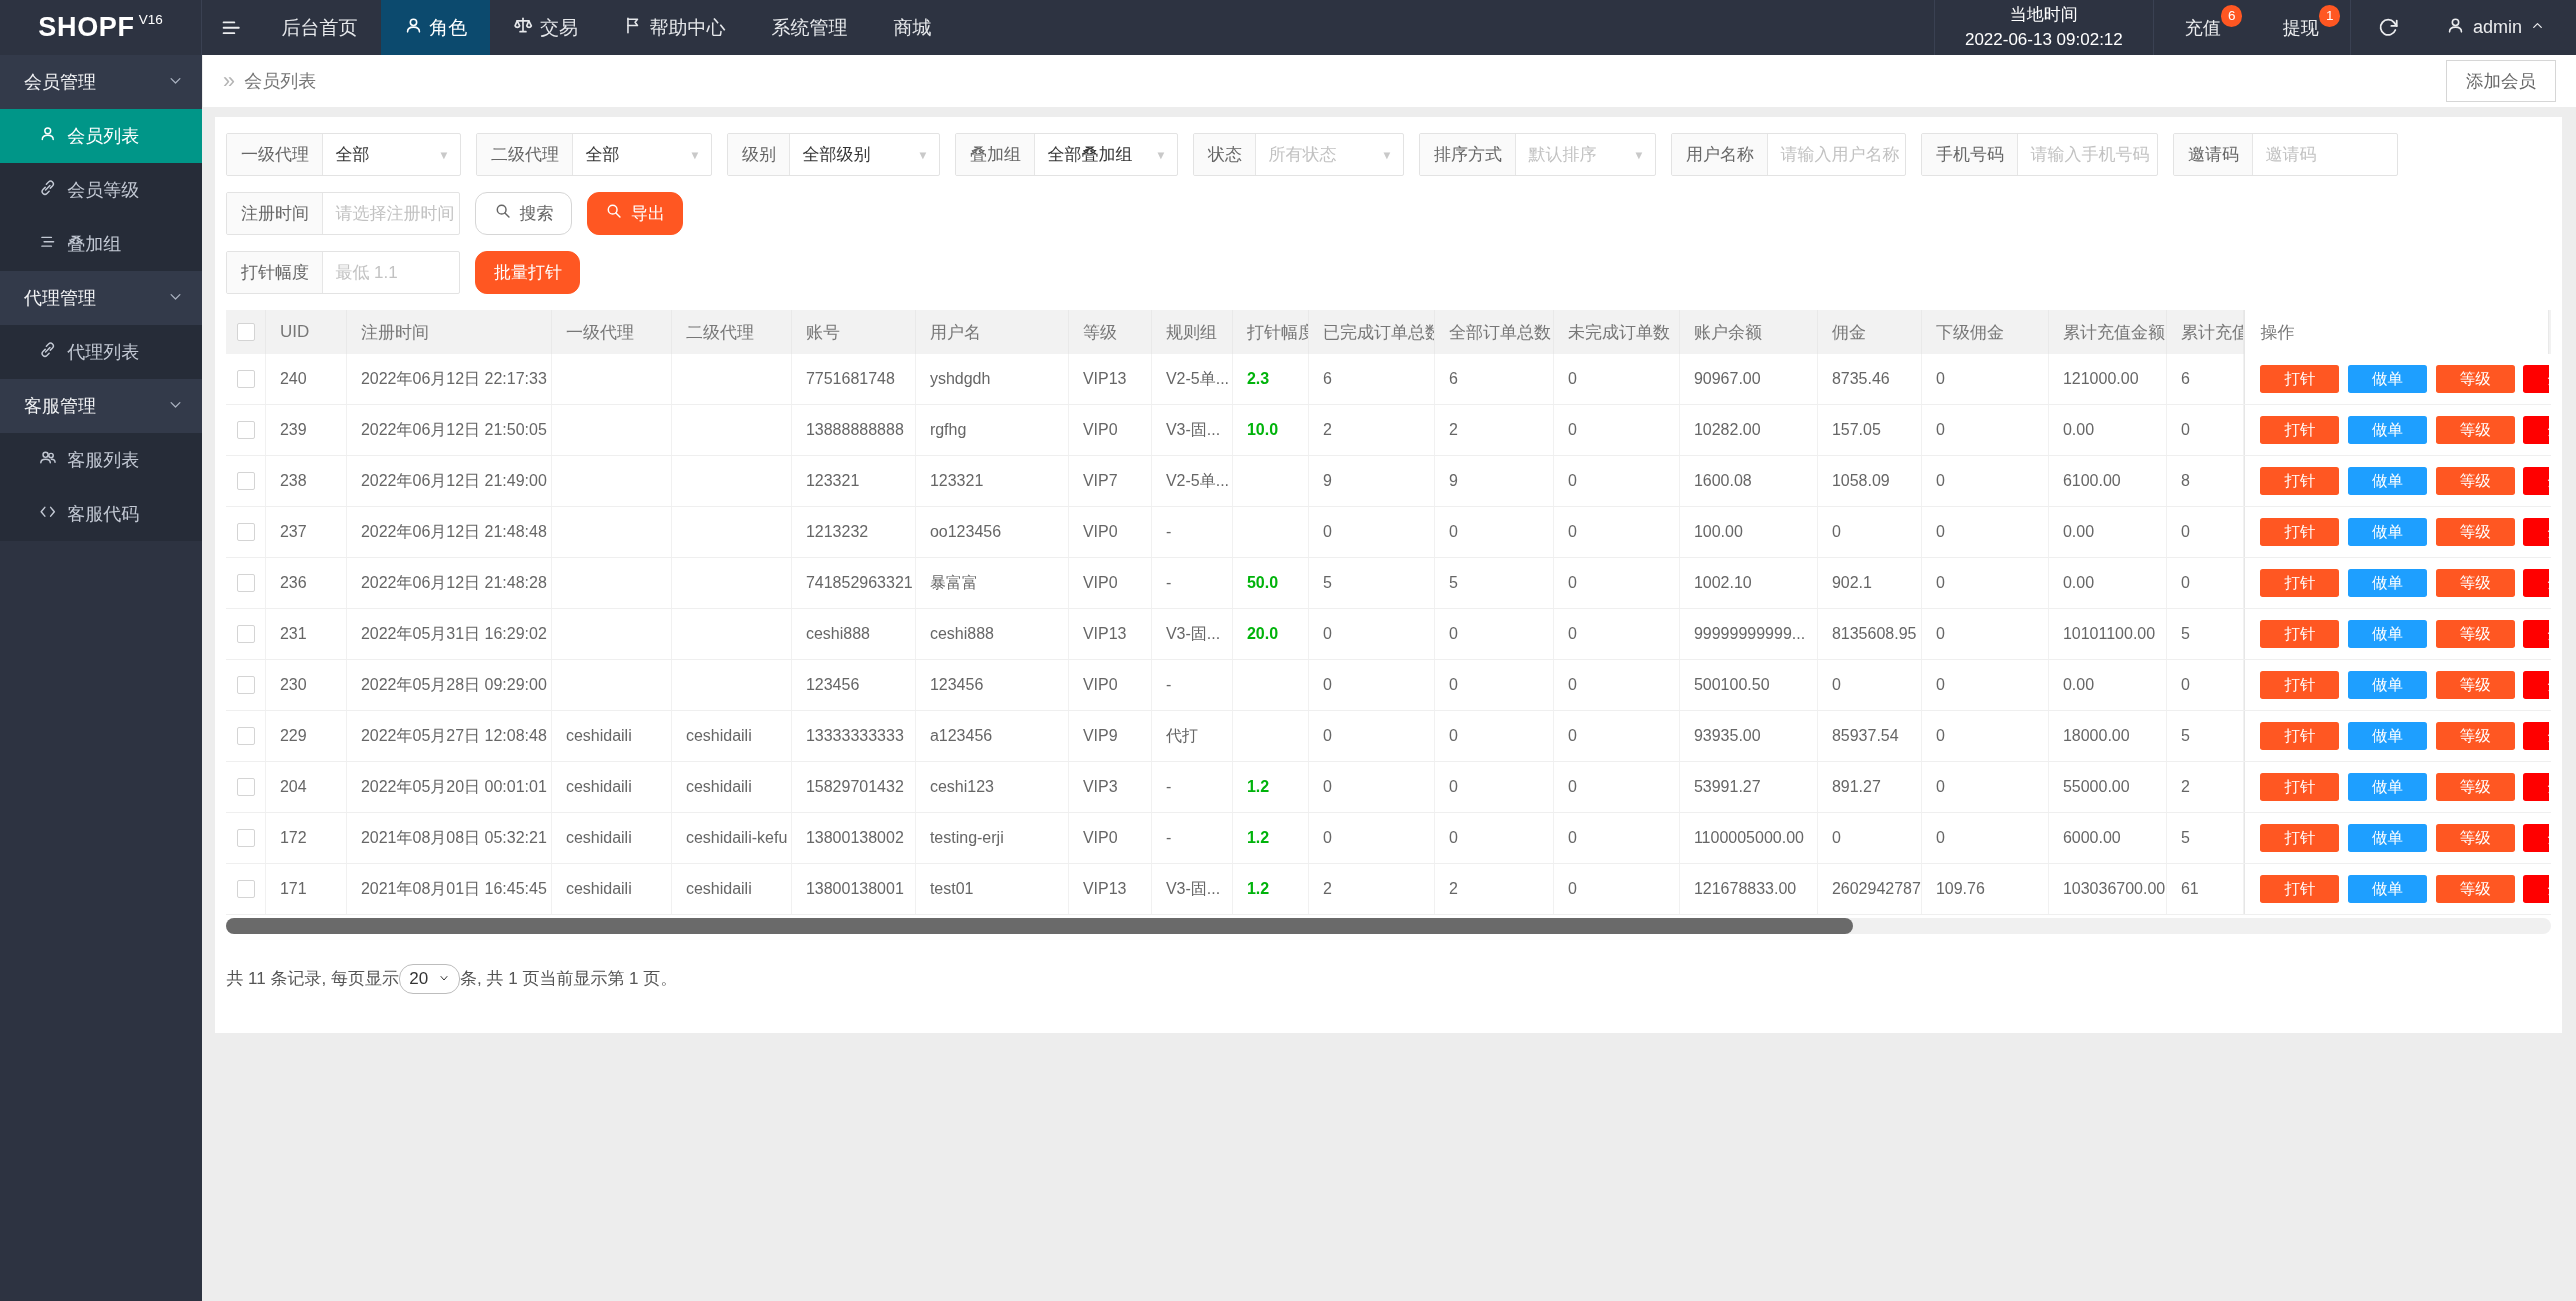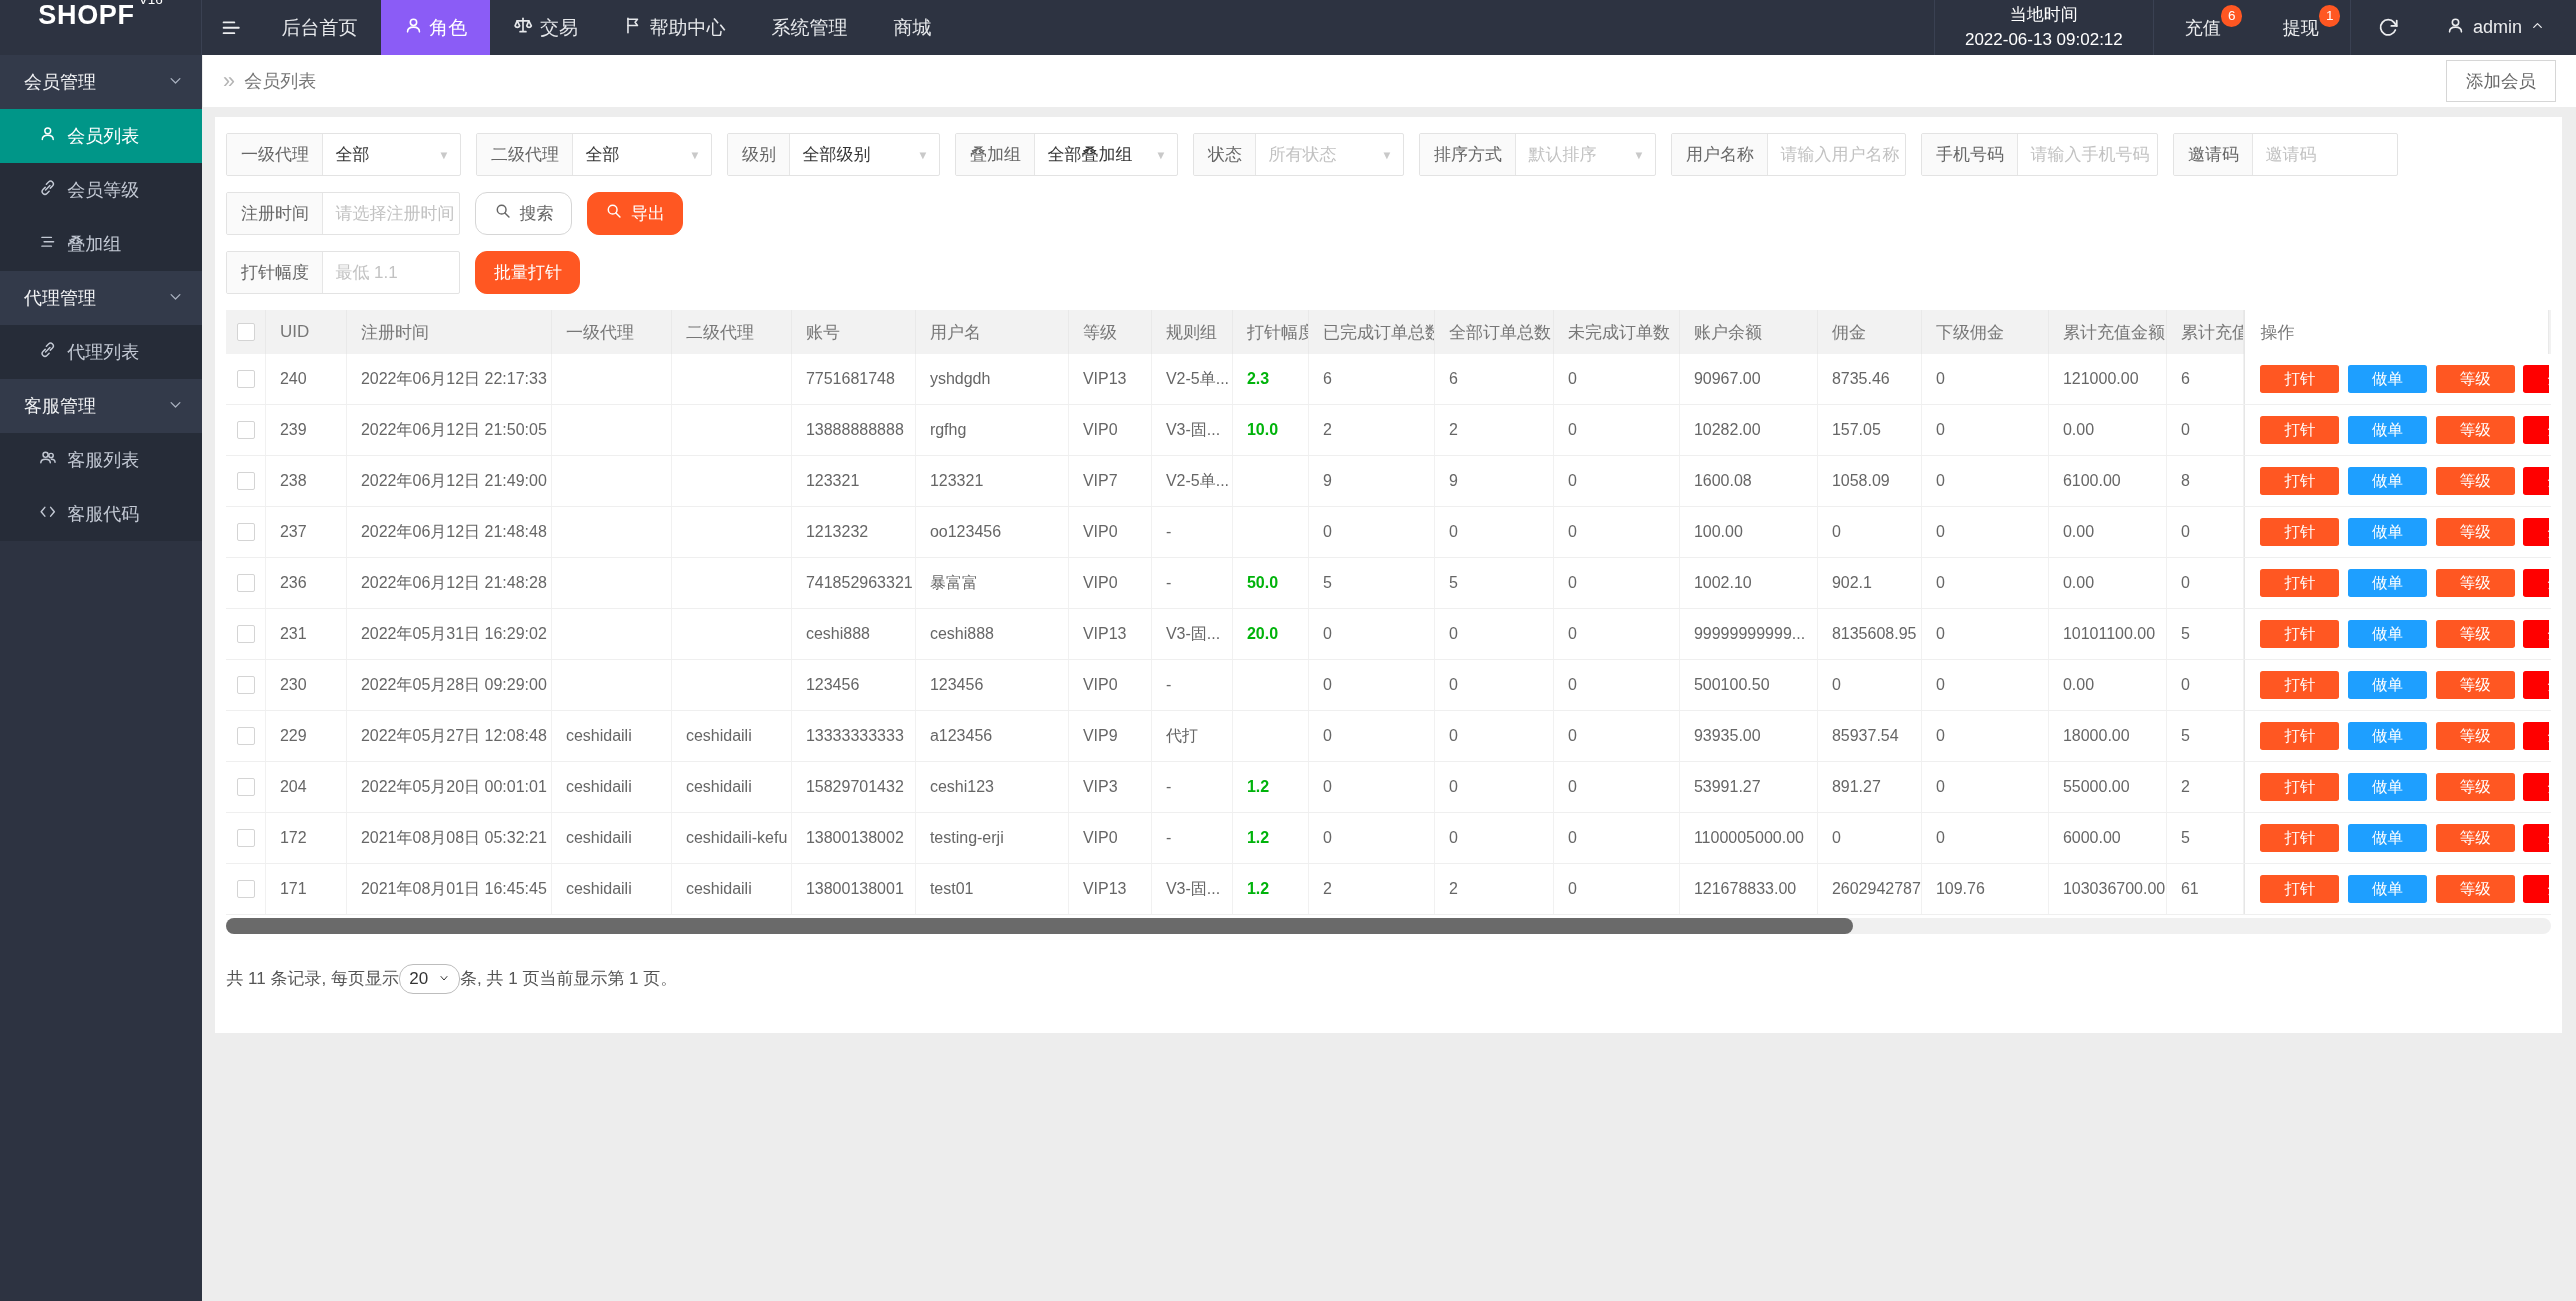--- a/index.html
+++ b/index.html
@@ -2,27 +2,27 @@
 <html style="font-size:10.8px"><head>
 <meta charset="utf-8">
 <style>
   * { margin:0; padding:0; box-sizing:border-box; }
   html,body { background:#e9e9e9; }
   body { font-family:"Liberation Sans","DejaVu Sans",sans-serif; }
   .screen { position:relative; width:2576px; height:1302px; background:#ededed; overflow:hidden; }
 
   
   .topbar { position:absolute; top:0; left:0; width:100%; height:55px; background:#2d3341; display:flex; align-items:stretch; color:#ecedef; }
-  .logo { width:202px; flex:0 0 202px; display:flex; align-items:flex-start; justify-content:center; border-right:0.7px solid #3a4152; }
+  .logo { width:202px; flex:0 0 202px; display:flex; align-items:center; justify-content:center; border-right:0.7px solid #3a4152; }
   .logo-main { font-size:27px; font-weight:bold; letter-spacing:0.7px; color:#fff; }
   .logo-ver { font-size:13.5px; color:#fff; margin-left:4px; transform:translateY(-8px); display:inline-block; }
   .hamburger { display:flex; align-items:center; padding:0 17.5px; cursor:pointer; }
   .topnav { display:flex; align-items:stretch; }
   .nav-item { display:flex; align-items:center; gap:6.7px; padding:0 23px; font-size:19px; color:#e6e8eb; cursor:pointer; }
-  .nav-item.active { background:#8b5cf6; color:#fff;align-items:center; }
+  .nav-item.active { background:#0c4a6e; color:#fff;align-items:center; }
   .top-right { margin-left:auto; display:flex; align-items:stretch; }
   .time-block { display:flex; flex-direction:column; justify-content:center; align-items:center; padding:0 30px; border-left:0.7px solid #3a4152; border-right:0.7px solid #3a4152; font-size:17px; line-height:1.45; color:#fff; }
   .tr-item { position:relative; display:flex; align-items:center; padding:0 31px; font-size:18px; cursor:pointer; }
   .badge { position:absolute; top:5.4px; right:9.4px; min-width:21.5px; height:21.5px; line-height:21.5px; padding:0 4px; background:#ff5722; color:#fff; border-radius:12px; font-size:13.5px; text-align:center; }
   .tr-sep { width:0.7px; background:#3a4152; }
   .refresh { display:flex; align-items:center; padding:0 27px; cursor:pointer; }
   .admin { display:flex; align-items:center; gap:8px; padding:0 31px 0 20px; font-size:18px; cursor:pointer; }
   svg.ic { stroke:currentColor; fill:none; stroke-width:2; stroke-linecap:round; stroke-linejoin:round; }
 
   

